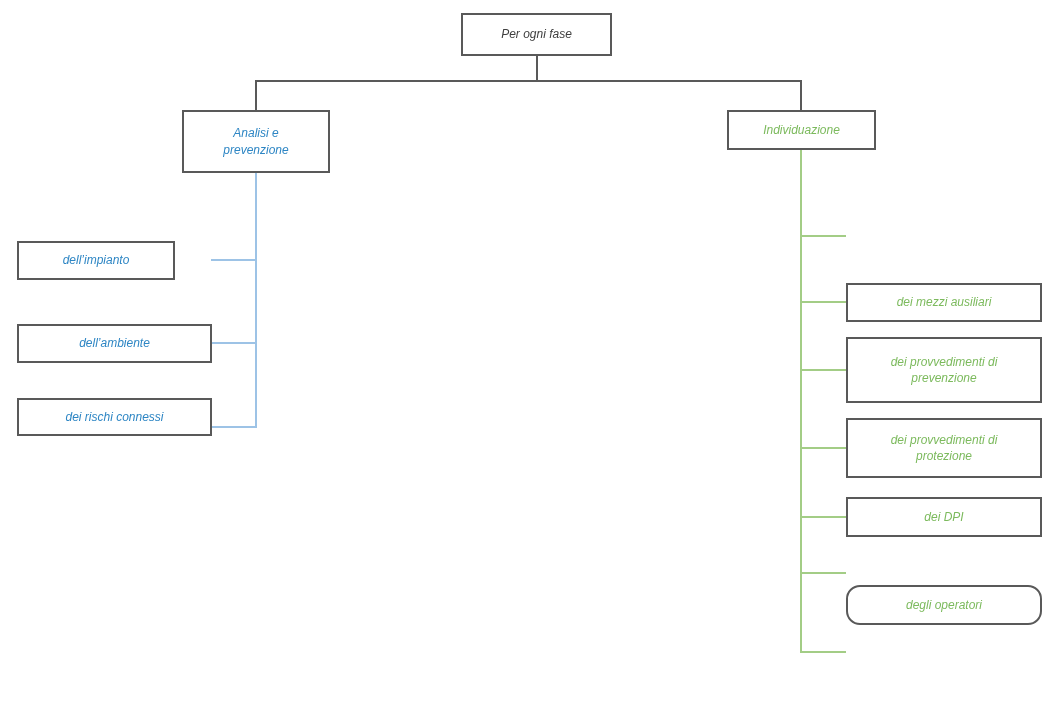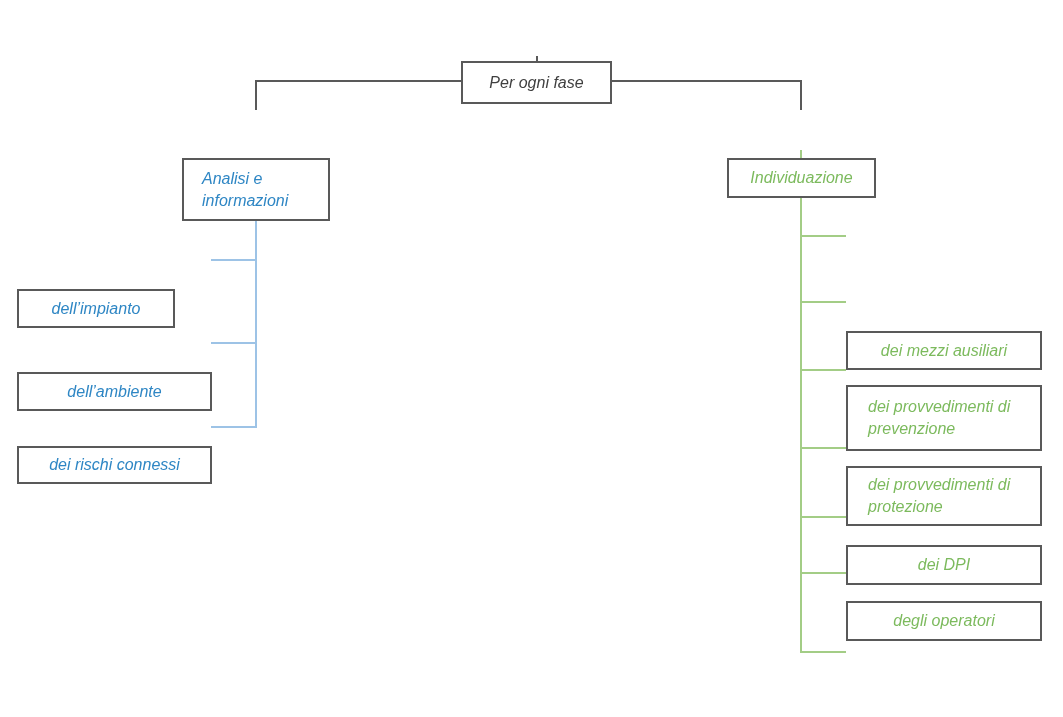--- a/index.html
+++ b/index.html
@@ -16,25 +16,25 @@
     overflow: hidden;
   }
   .node {
     position: absolute;
     box-sizing: border-box;
     border: 2px solid var(--border-gray, #595959);
     background: #ffffff;
     display: flex;
     align-items: center;
     justify-content: center;
+    text-align: center;
     font-style: italic;
-    font-size: 16px;
+    font-size: 12px;
     line-height: 1.35;
     padding: 2px 20px;
-    margin-top: 48px;
   }
   .node.root  { color: var(--dark-text, #404040); }
   .node.blue  { color: var(--blue-text, #2E86C4); }
   .node.green { color: var(--green-text, #7CBA5D); }
   .line {
     position: absolute;
   }
   .line.dark  { background: var(--border-gray, #595959); }
   .line.blue  { background: var(--blue-line, #9DC3E6); }
   .line.green { background: var(--green-line, #A3CD86); }
@@ -61,21 +61,21 @@
   <div class="line green" style="left:801px; top:447px; width:45px; height:2px;"></div>
   <div class="line green" style="left:801px; top:516px; width:45px; height:2px;"></div>
   <div class="line green" style="left:801px; top:572px; width:45px; height:2px;"></div>
   <div class="line green" style="left:801px; top:651px; width:45px; height:2px;"></div>
 
   <div class="node root" style="left:461px; top:13px; width:151px; height:43px; padding:2px 8px;">
     <span>Per ogni fase</span>
   </div>
 
   <div class="node blue" style="left:182px; top:110px; width:148px; height:63px; padding:2px 18px;">
-    <span>Analisi e informazioni</span>
+    <span>Analisi e prevenzione</span>
   </div>
   <div class="node green" style="left:727px; top:110px; width:149px; height:40px; padding:2px 8px;">
     <span>Individuazione</span>
   </div>
 
   <div class="node blue" style="left:17px; top:241px; width:158px; height:39px;">
     <span>dell’impianto</span>
   </div>
   <div class="node blue" style="left:17px; top:324px; width:195px; height:39px;">
     <span>dell’ambiente</span>
@@ -89,17 +89,17 @@
   </div>
   <div class="node green" style="left:846px; top:337px; width:196px; height:66px;">
     <span>dei provvedimenti di prevenzione</span>
   </div>
   <div class="node green" style="left:846px; top:418px; width:196px; height:60px;">
     <span>dei provvedimenti di protezione</span>
   </div>
   <div class="node green" style="left:846px; top:497px; width:196px; height:40px;">
     <span>dei DPI</span>
   </div>
-  <div class="node green" style="left:846px; top:553px; width:196px; height:40px;">
+  <div class="node green" style="left:846px; top:585px; width:196px; height:40px;border-radius:14px;">
     <span>degli operatori</span>
   </div>
 
 </div>
 
 </body></html>

